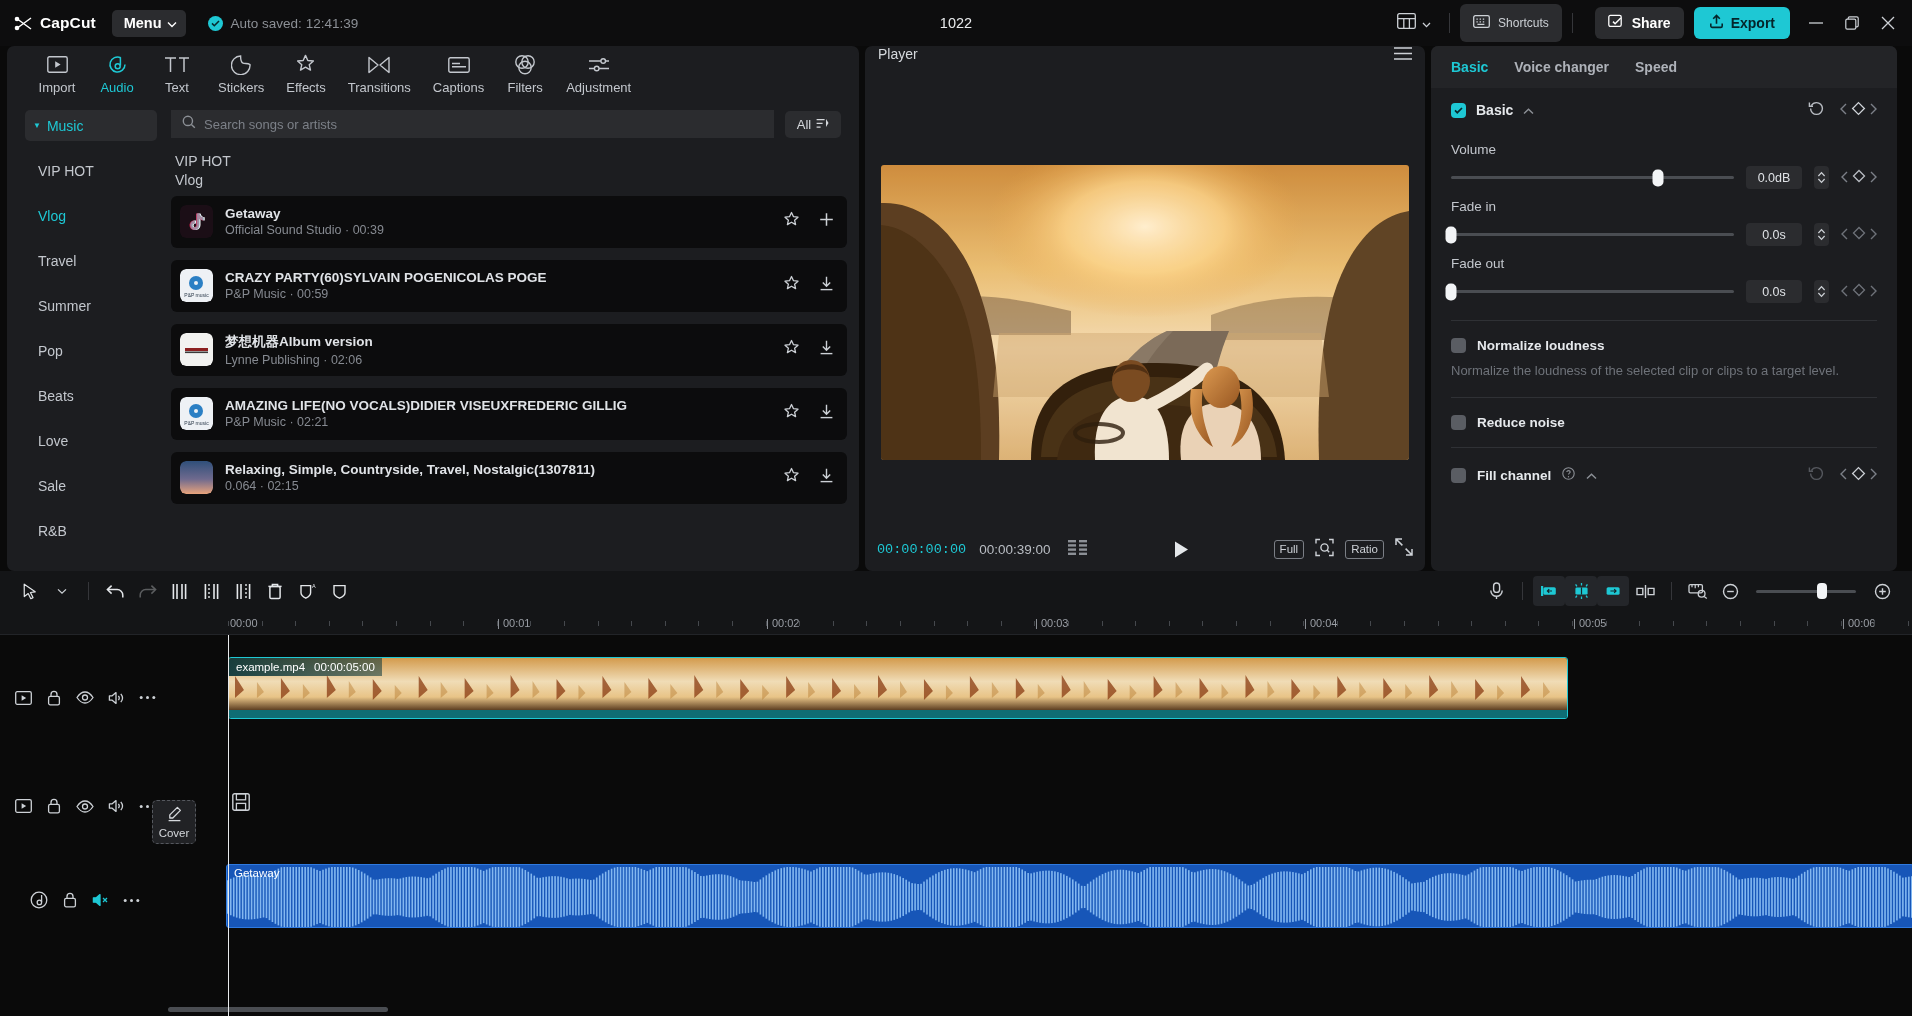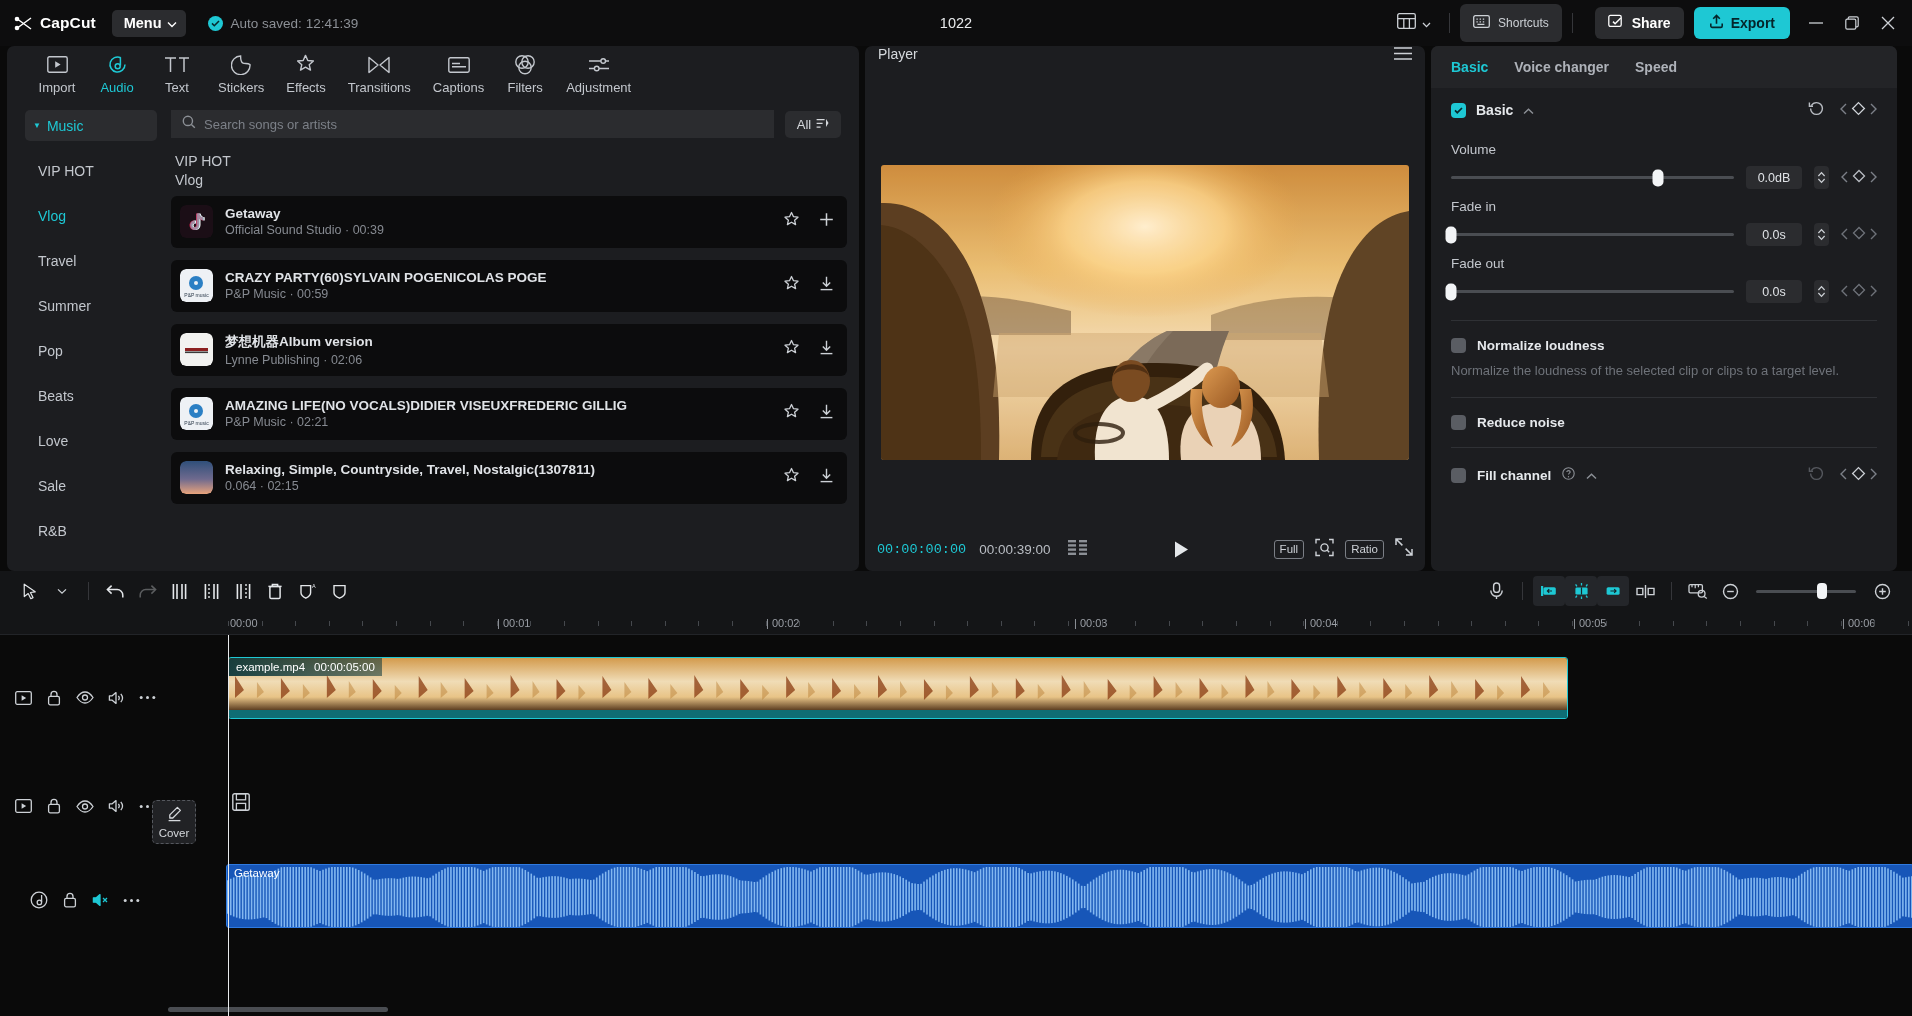--- a/index.html
+++ b/index.html
@@ -1054,21 +1054,21 @@
       </div>
     </div>
 
     <div class="tl-main">
 
       <div class="ruler">
         <div class="ticks">
           <span class="rmark" style="left:2px">00:00</span>
           <span class="rmark" style="left:269px">|&nbsp;<span>00:01</span></span>
           <span class="rmark" style="left:538px">|&nbsp;<span>00:02</span></span>
-          <span class="rmark" style="left:846px">|&nbsp;<span>00:03</span></span>
+          <span class="rmark" style="left:807px">|&nbsp;<span>00:03</span></span>
           <span class="rmark" style="left:1076px">|&nbsp;<span>00:04</span></span>
           <span class="rmark" style="left:1345px">|&nbsp;<span>00:05</span></span>
           <span class="rmark" style="left:1614px">|&nbsp;<span>00:06</span></span>
           <span class="rtick" style="left:0px"></span>
             <span class="rtick" style="left:33.6px"></span>
             <span class="rtick" style="left:67.2px"></span>
             <span class="rtick" style="left:100.80000000000001px"></span>
             <span class="rtick" style="left:134.4px"></span>
             <span class="rtick" style="left:168px"></span>
             <span class="rtick" style="left:201.60000000000002px"></span>

